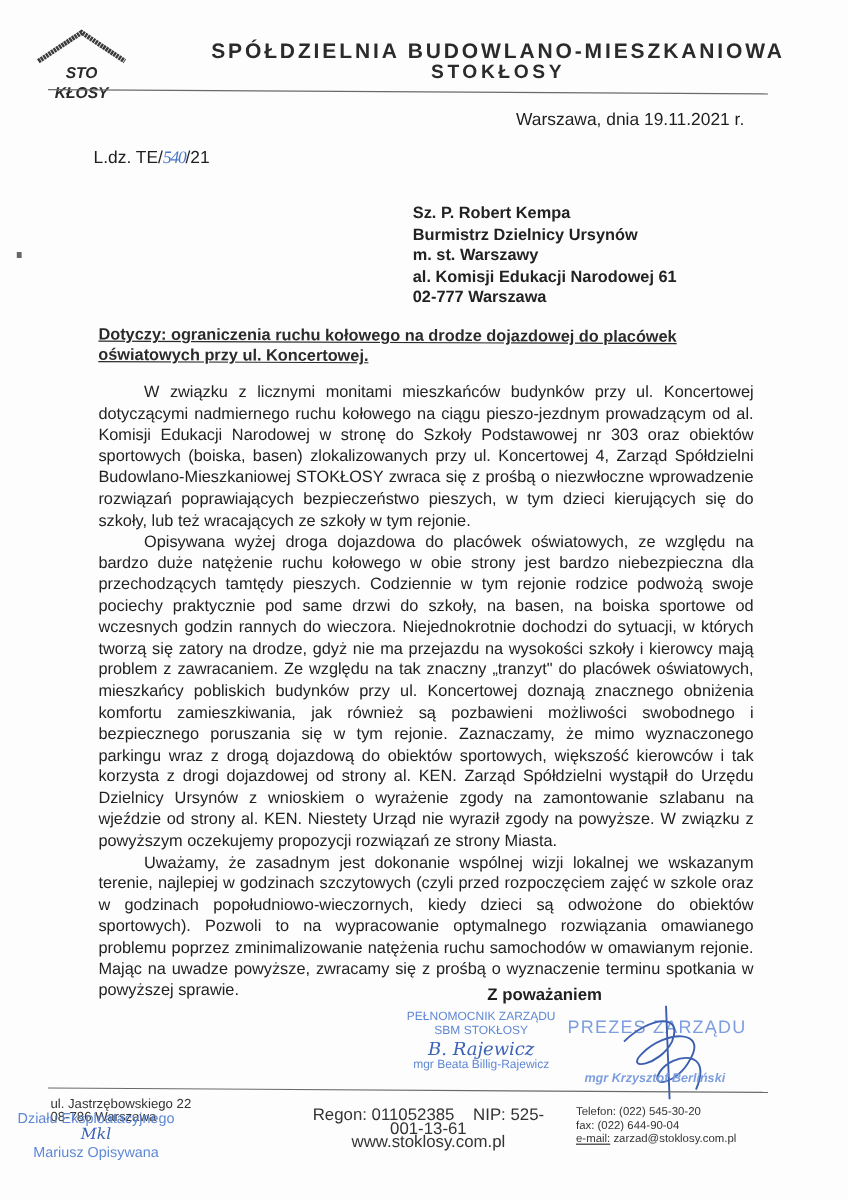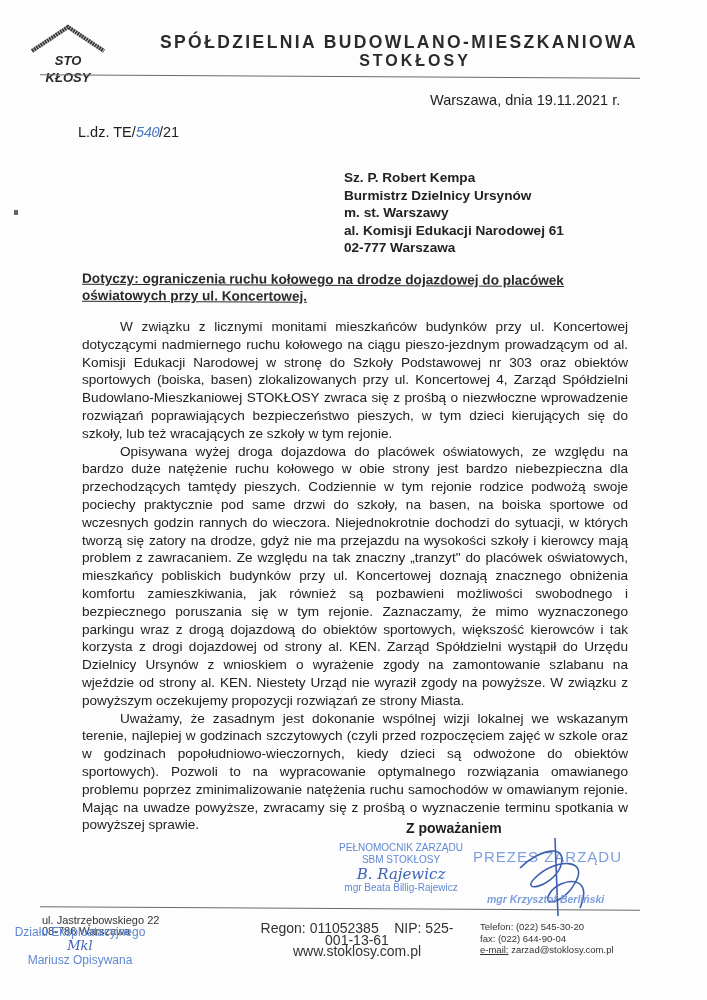--- a/index.html
+++ b/index.html
@@ -5,26 +5,26 @@
   html, body { margin:0; padding:0; }
   body {
     width:707px; height:1000px; background:#fdfdfd; position:relative; overflow:hidden;
     font-family:"Liberation Sans", sans-serif; color:#1e1e1e;
   }
   .abs { position:absolute; }
   
   .logo { left:28px; top:24px; width:80px; height:62px;font-style:italic; }
   .logo-roof { left:0; top:0; width:80px; height:30px; }
   .logo-text { left:12px; top:28px; width:56px; text-align:center; font-weight:bold; font-size:13px; line-height:17px; color:#2a2a2a; }
-  .org-name { left:144px; top:32px; width:510px; text-align:center; font-size:17.5px; letter-spacing:2.4px; font-weight:bold; color:#2b2b2b; line-height:20px; }
+  .org-name { left:160px; top:32px; width:510px; text-align:center; font-size:17.5px; letter-spacing:2.4px; font-weight:bold; color:#2b2b2b; line-height:20px; }
   .org-sub { left:160px; top:52px; width:510px; text-align:center; font-size:16px; letter-spacing:3px; font-weight:bold; color:#2b2b2b; }
   .hr-top { left:40px; top:76px; width:600px; height:1px; background:#6a6a6a; transform:rotate(0.35deg); }
   .date { left:430px; top:92px; font-size:14.5px; }
   .ldz { left:78px; top:124px; font-size:14.5px; }
-  .ldz .hand { color:#4a78c8; font-style:italic; font-family:Liberation Mono, monospace; letter-spacing:-1px; }
+  .ldz .hand { color:#4a78c8; font-style:italic; font-family:Liberation Serif, serif; letter-spacing:-1px; }
   .recipient { left:344px; top:169px; font-weight:bold; font-size:13.6px; line-height:17.5px; color:#222; }
   .dot { left:14px; top:210px; width:4px; height:5px; background:#666; }
   .subject { left:82px; top:271px; width:540px; font-weight:bold; font-size:13.6px; line-height:17px; text-decoration:underline; color:#2a2a2a; transform:rotate(0.25deg); }
   .body-text { left:82px; top:318px; width:546px; font-size:13.6px; line-height:17.8px; text-align:justify; color:#222; }
   .body-text p { margin:0; text-indent:38px; }
   .closing { left:406px; top:820px; font-weight:bold; font-size:14px; }
   .stamp1 { left:326px; top:842px; width:150px; text-align:center; color:#5f88d4; font-size:10px; line-height:12px; }
   .stamp1 .sig { font-family:"DejaVu Serif", serif; font-style:italic; font-size:15px; color:#3c63b8; line-height:16px; }
   .stamp2 { left:473px; top:848px; color:#7d9ede; font-size:15px; letter-spacing:1px; }
   .stamp2-name { left:487px; top:893px; color:#7d9ede; font-size:10.5px; font-style:italic; font-weight:bold; }

